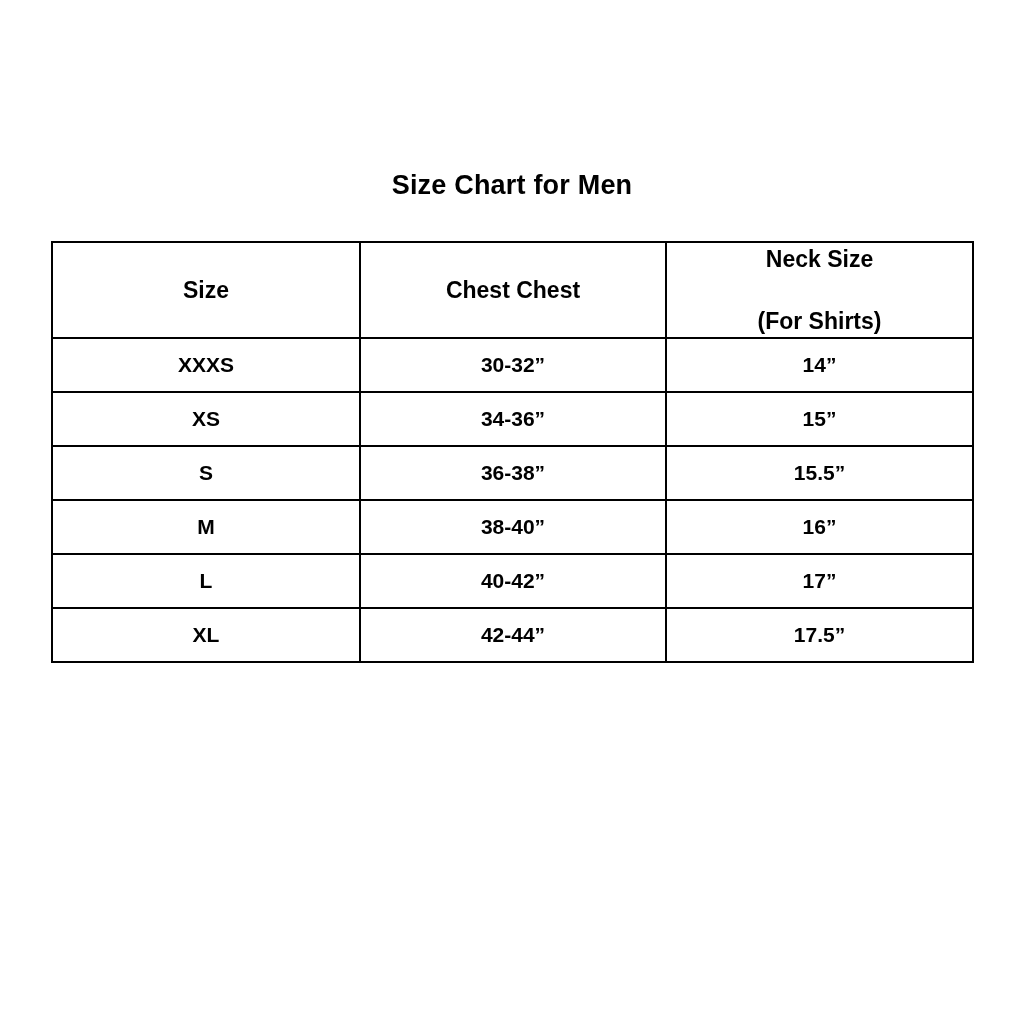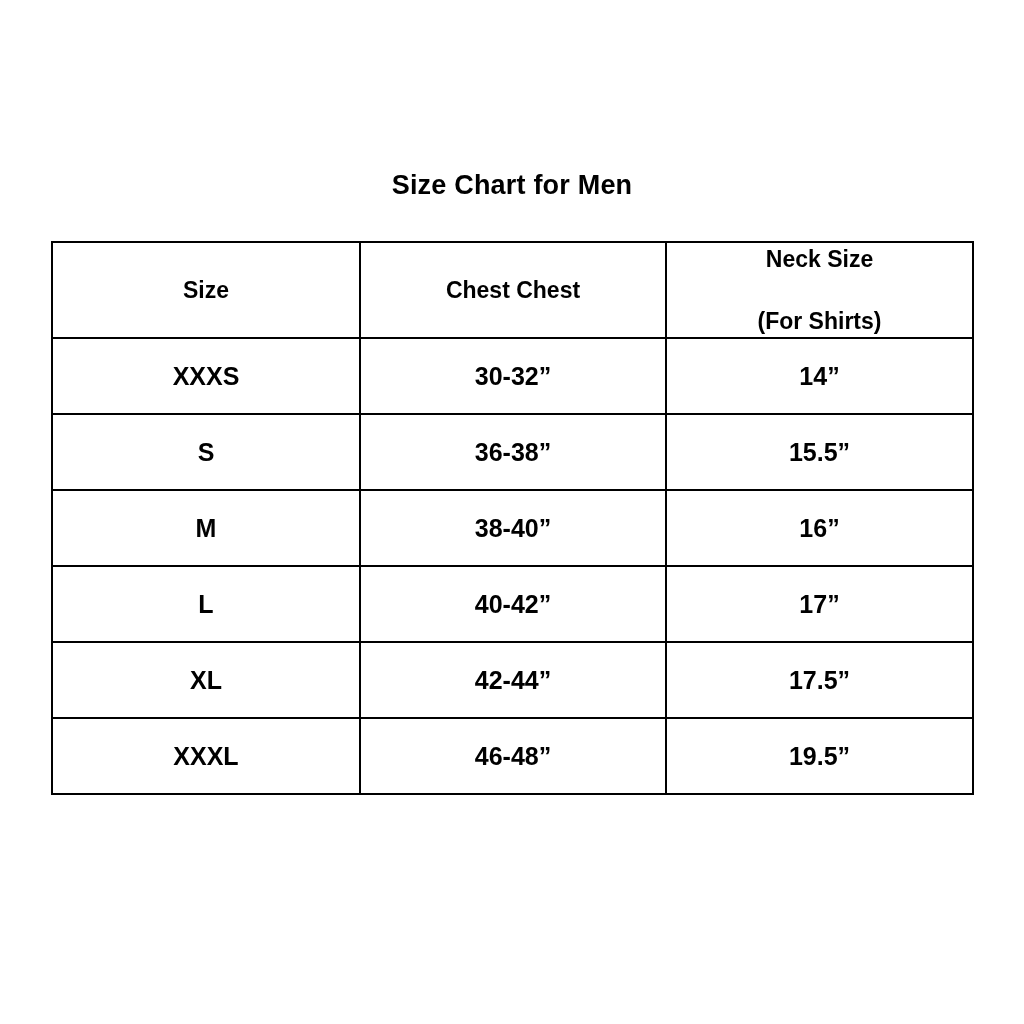--- a/index.html
+++ b/index.html
@@ -53,23 +53,23 @@
   }
   table.size-table thead th {
     height: 94px;
     font-size: 23px;
     vertical-align: middle;
     line-height: 1.32;
     padding: 0;
   }
   table.size-table tbody td {
     height: 52px;
-    font-size: 25px;
+    font-size: 21px;
     vertical-align: middle;
-    padding: 11px;
+    padding: 0;
   }
   .hdr-sub {
     display: block;
     font-size: 23px;
     font-weight: bold;
     margin-top: 32px;
   }
 </style>
 </head>
 <body>
@@ -98,40 +98,40 @@
         </th>
       </tr>
     </thead>
     <tbody>
       <tr>
         <td>XXXS</td>
         <td>30-32”</td>
         <td>14”</td>
       </tr>
       <tr>
+        <td>XS</td>
+        <td>34-36”</td>
+        <td>15”</td>
+      </tr>
+      <tr>
         <td>S</td>
         <td>36-38”</td>
         <td>15.5”</td>
       </tr>
       <tr>
         <td>M</td>
         <td>38-40”</td>
         <td>16”</td>
       </tr>
       <tr>
         <td>L</td>
         <td>40-42”</td>
         <td>17”</td>
       </tr>
       <tr>
         <td>XL</td>
         <td>42-44”</td>
         <td>17.5”</td>
       </tr>
-      <tr>
-        <td>XXXL</td>
-        <td>46-48”</td>
-        <td>19.5”</td>
-      </tr>
     </tbody>
   </table>
 
 </div>
 
 </body></html>

